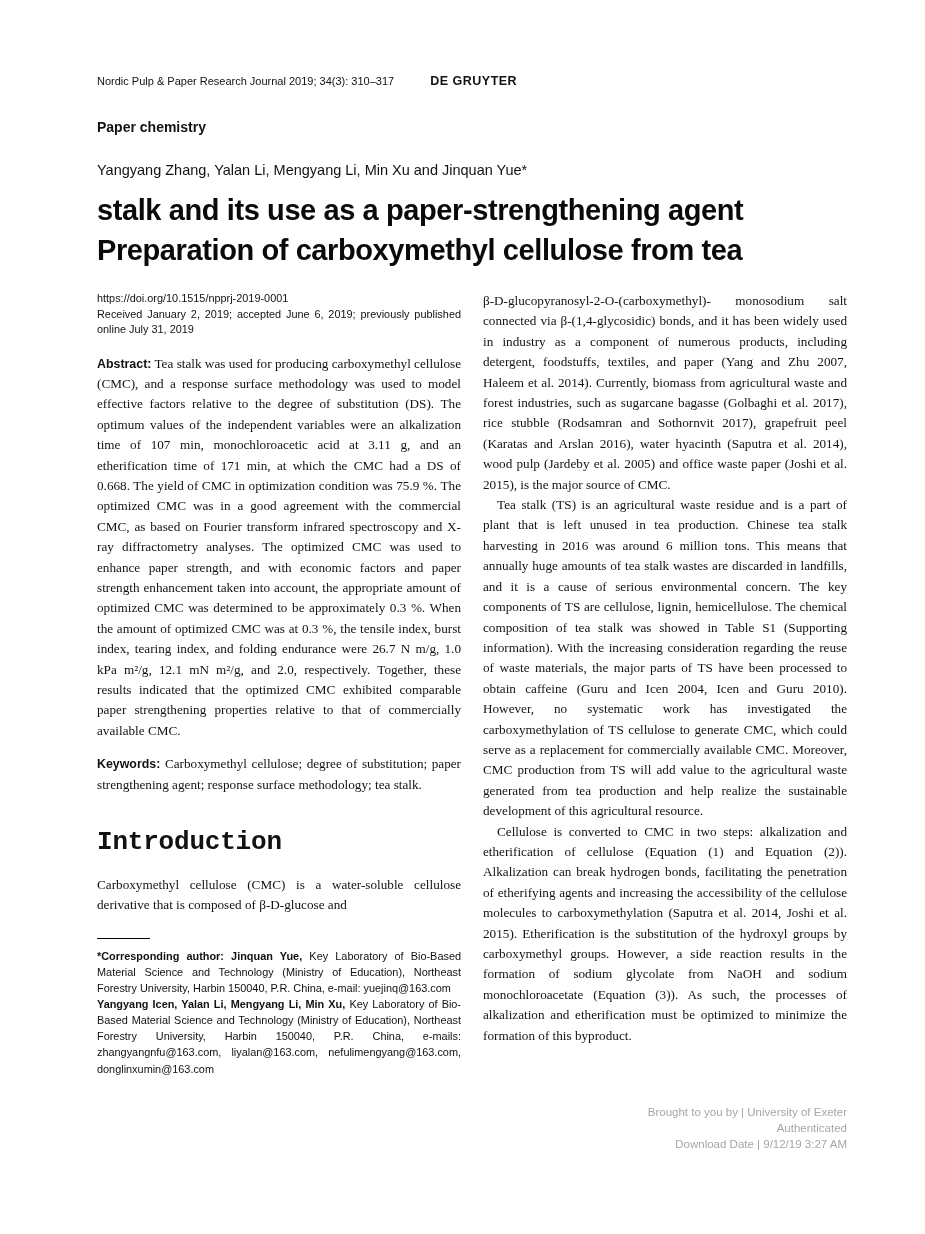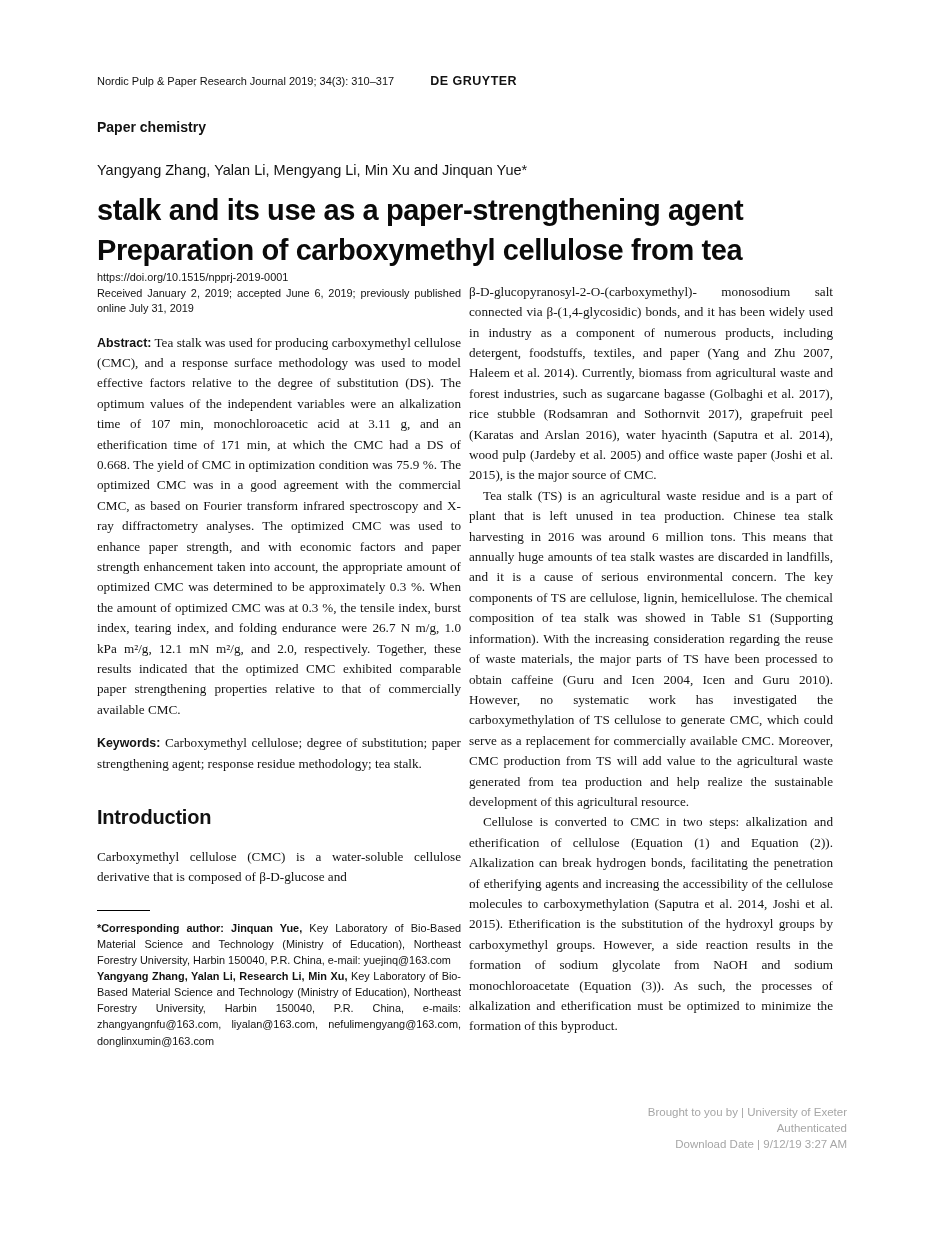--- a/index.html
+++ b/index.html
@@ -25,21 +25,21 @@
   .authors {
     margin-top:27px;
     font-family:"Liberation Sans", sans-serif; font-size:14.5px;
   }
   .title {
     margin-top:12px;
     font-family:"Liberation Sans", sans-serif; font-weight:700;
     font-size:29px; line-height:40px; letter-spacing:-0.4px; color:#0a0a0a;
   }
 
-  .columns { display:flex; gap:8px;align-items:center; }
+  .columns { margin-top:21px; display:flex; gap:22px; }
   .col { width:364px; }
 
   .meta {
     font-family:"Liberation Sans", sans-serif; font-size:10.9px; line-height:15.5px;
     margin-bottom:16px; text-align:justify;
   }
   .meta .doi { color:#121212; text-decoration:none; }
 
   p.body {
     font-size:13.2px; line-height:20.4px; text-align:justify;
@@ -47,21 +47,21 @@
   }
   .fn-label, .par-label {
     font-family:"Liberation Sans", sans-serif; font-weight:700;
   }
   .par-label { font-size:12.4px; }
 
   .keywords { margin-top:13px; }
 
   .intro-heading {
     margin-top:32px; margin-bottom:18px;
-    font-family:Liberation Sans, sans-serif; font-weight:700; font-size:20px;
+    font-family:Liberation Mono, monospace; font-weight:700; font-size:26px;
     letter-spacing:-0.2px;
   }
 
   .footnote-block { margin-top:22px; }
   .footnote-rule { width:53px; border-top:1.2px solid #000; margin-bottom:9px; }
   p.footnote {
     font-family:"Liberation Sans", sans-serif; font-size:10.9px; line-height:16.1px;
     text-align:justify;
   }
 
@@ -95,30 +95,30 @@
   <div class="columns">
 
     <div class="col">
       <div class="meta">
         <div><a class="doi" href="#">https://doi.org/10.1515/npprj-2019-0001</a></div>
         <div>Received January 2, 2019; accepted June 6, 2019; previously published online July 31, 2019</div>
       </div>
 
       <p class="body"><span class="par-label">Abstract:</span><span> Tea stalk was used for producing carboxymethyl cellulose (CMC), and a response surface methodology was used to model effective factors relative to the degree of substitution (DS). The optimum values of the independent variables were an alkalization time of 107 min, monochloroacetic acid at 3.11 g, and an etherification time of 171 min, at which the CMC had a DS of 0.668. The yield of CMC in optimization condition was 75.9 %. The optimized CMC was in a good agreement with the commercial CMC, as based on Fourier transform infrared spectroscopy and X-ray diffractometry analyses. The optimized CMC was used to enhance paper strength, and with economic factors and paper strength enhancement taken into account, the appropriate amount of optimized CMC was determined to be approximately 0.3 %. When the amount of optimized CMC was at 0.3 %, the tensile index, burst index, tearing index, and folding endurance were 26.7 N m/g, 1.0 kPa m²/g, 12.1 mN m²/g, and 2.0, respectively. Together, these results indicated that the optimized CMC exhibited comparable paper strengthening properties relative to that of commercially available CMC.</span></p>
 
-      <p class="body keywords"><span class="par-label">Keywords:</span><span> Carboxymethyl cellulose; degree of substitution; paper strengthening agent; response residue methodology; tea stalk.</span></p>
+      <p class="body keywords"><span class="par-label">Keywords:</span><span> Carboxymethyl cellulose; degree of substitution; paper strengthening agent; response surface methodology; tea stalk.</span></p>
 
       <h2 class="intro-heading">Introduction</h2>
 
       <p class="body">Carboxymethyl cellulose (CMC) is a water-soluble cellulose derivative that is composed of β-D-glucose and</p>
 
       <div class="footnote-block">
         <div class="footnote-rule"></div>
         <p class="footnote"><span class="fn-label">*Corresponding author: Jinquan Yue,</span><span> Key Laboratory of Bio-Based Material Science and Technology (Ministry of Education), Northeast Forestry University, Harbin 150040, P.R. China, e-mail: yuejinq@163.com</span></p>
-        <p class="footnote"><span class="fn-label">Yangyang Zhang, Yalan Li, Research Li, Min Xu,</span><span> Key Laboratory of Bio-Based Material Science and Technology (Ministry of Education), Northeast Forestry University, Harbin 150040, P.R. China, e-mails: zhangyangnfu@163.com, liyalan@163.com, nefulimengyang@163.com, donglinxumin@163.com</span></p>
+        <p class="footnote"><span class="fn-label">Yangyang Icen, Yalan Li, Mengyang Li, Min Xu,</span><span> Key Laboratory of Bio-Based Material Science and Technology (Ministry of Education), Northeast Forestry University, Harbin 150040, P.R. China, e-mails: zhangyangnfu@163.com, liyalan@163.com, nefulimengyang@163.com, donglinxumin@163.com</span></p>
       </div>
     </div>
 
     <div class="col">
       <p class="body">β-D-glucopyranosyl-2-O-(carboxymethyl)- monosodium salt connected via β-(1,4-glycosidic) bonds, and it has been widely used in industry as a component of numerous products, including detergent, foodstuffs, textiles, and paper (Yang and Zhu 2007, Haleem et al. 2014). Currently, biomass from agricultural waste and forest industries, such as sugarcane bagasse (Golbaghi et al. 2017), rice stubble (Rodsamran and Sothornvit 2017), grapefruit peel (Karatas and Arslan 2016), water hyacinth (Saputra et al. 2014), wood pulp (Jardeby et al. 2005) and office waste paper (Joshi et al. 2015), is the major source of CMC.</p>
       <p class="body indent">Tea stalk (TS) is an agricultural waste residue and is a part of plant that is left unused in tea production. Chinese tea stalk harvesting in 2016 was around 6 million tons. This means that annually huge amounts of tea stalk wastes are discarded in landfills, and it is a cause of serious environmental concern. The key components of TS are cellulose, lignin, hemicellulose. The chemical composition of tea stalk was showed in Table S1 (Supporting information). With the increasing consideration regarding the reuse of waste materials, the major parts of TS have been processed to obtain caffeine (Guru and Icen 2004, Icen and Guru 2010). However, no systematic work has investigated the carboxymethylation of TS cellulose to generate CMC, which could serve as a replacement for commercially available CMC. Moreover, CMC production from TS will add value to the agricultural waste generated from tea production and help realize the sustainable development of this agricultural resource.</p>
       <p class="body indent">Cellulose is converted to CMC in two steps: alkalization and etherification of cellulose (Equation (1) and Equation (2)). Alkalization can break hydrogen bonds, facilitating the penetration of etherifying agents and increasing the accessibility of the cellulose molecules to carboxymethylation (Saputra et al. 2014, Joshi et al. 2015). Etherification is the substitution of the hydroxyl groups by carboxymethyl groups. However, a side reaction results in the formation of sodium glycolate from NaOH and sodium monochloroacetate (Equation (3)). As such, the processes of alkalization and etherification must be optimized to minimize the formation of this byproduct.</p>
     </div>
 
   </div>

